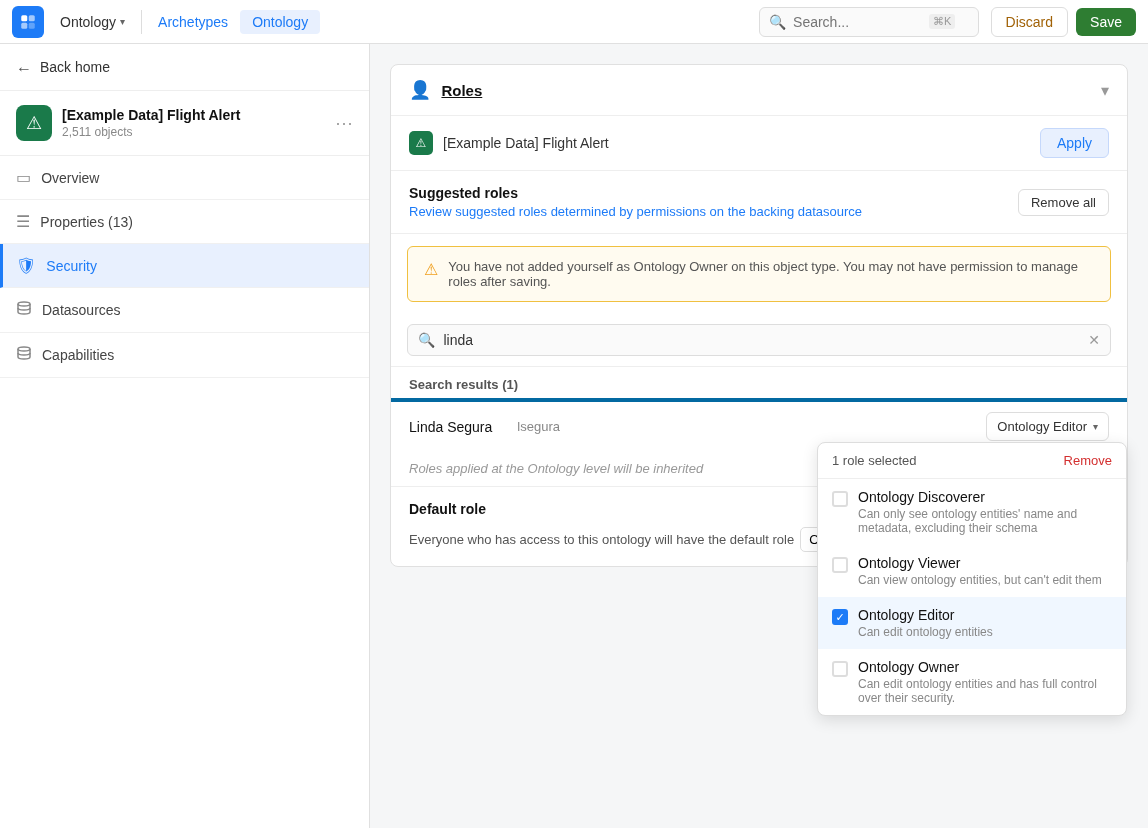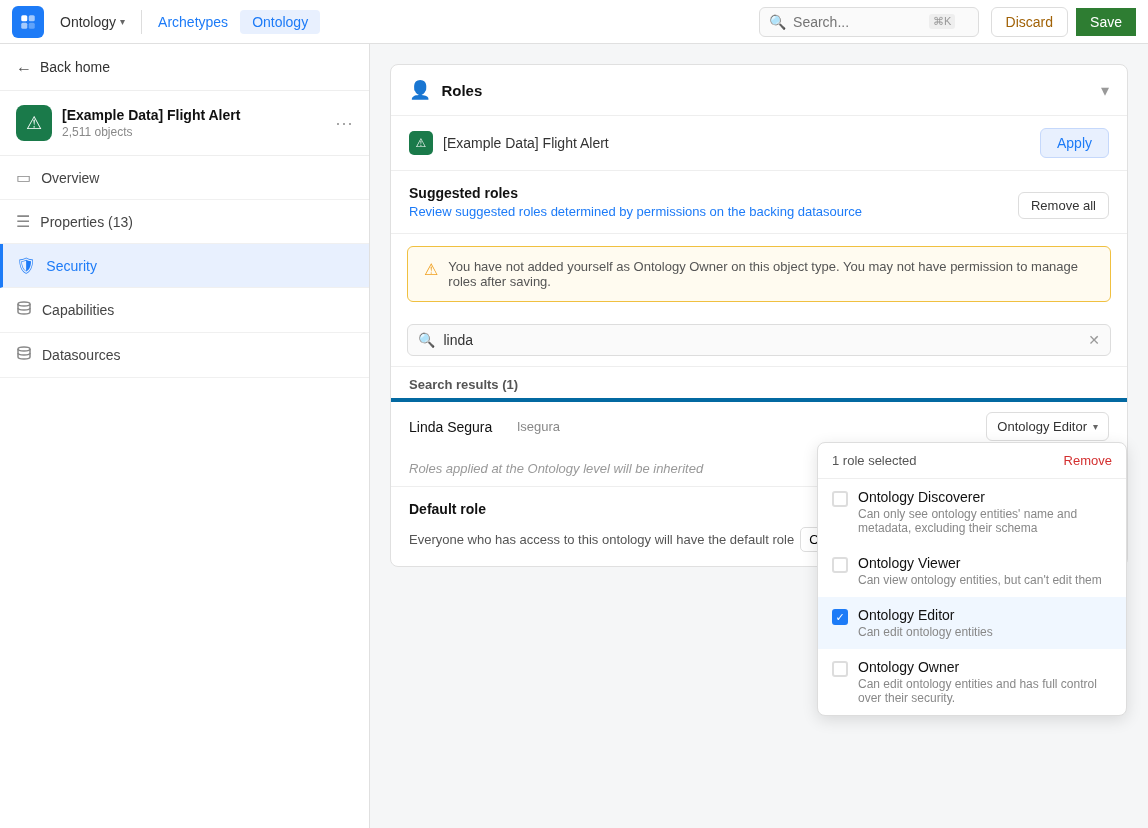--- a/index.html
+++ b/index.html
@@ -77,21 +77,21 @@
       border-radius: 6px;
       font-size: 14px;
       cursor: pointer;
       color: #a16207;
     }
     .btn-save {
       padding: 6px 14px;
       background: #2e7d32;
       color: white;
       border: none;
-      border-radius: 0;
+      border-radius: 6px;
       font-size: 14px;
       cursor: pointer;
       font-weight: 500;
     }
 
     
     .main-layout {
       display: flex;
       flex: 1;
       overflow: hidden;
@@ -165,21 +165,21 @@
       border-radius: 8px;
       border: 1px solid #e0e0e0;
       overflow: visible;
     }
     .card-header {
       display: flex; align-items: center;
       padding: 14px 18px;
       border-bottom: 1px solid #eee;
     }
     .card-header-icon { font-size: 18px; color: #555; margin-right: 10px; }
-    .card-header-title { font-size: 15px; font-weight: 600; color: #111; flex: 1; }
+    .card-header-title { font-size: 15px; font-weight: 600; color: #111; flex: 1; text-decoration: underline; }
     .card-header-chevron { color: #999; cursor: pointer; }
 
     
     .flight-alert-row {
       display: flex; align-items: center; padding: 12px 18px;
       border-bottom: 1px solid #eee; gap: 10px;
     }
     .flight-alert-icon {
       width: 24px; height: 24px;
       background: #1a7a4a;
@@ -194,21 +194,21 @@
       color: #1d7bf7;
       border: 1px solid #c5d8fb;
       border-radius: 6px;
       font-size: 14px;
       cursor: pointer;
       font-weight: 500;
     }
 
     
     .suggested-roles-row {
-      display: flex; align-items: flex-end; padding: 14px 18px;
+      display: flex; align-items: center; padding: 14px 18px;
       border-bottom: 1px solid #eee; gap: 10px;
     }
     .suggested-roles-info { flex: 1; }
     .suggested-roles-title { font-size: 14px; font-weight: 600; color: #111; }
     .suggested-roles-link { font-size: 13px; color: #1d7bf7; cursor: pointer; margin-top: 3px; }
     .btn-remove-all {
       padding: 5px 12px;
       background: #fff;
       border: 1px solid #ddd;
       border-radius: 6px;
@@ -401,31 +401,31 @@
       <span>Security</span>
     </div>
     <div class="sidebar-nav-item">
       <span class="nav-icon">
         <svg width="16" height="16" viewBox="0 0 16 16" fill="none">
           <ellipse cx="8" cy="4" rx="6" ry="2" stroke="#888" stroke-width="1.5"></ellipse>
           <path d="M2 4v4c0 1.1 2.7 2 6 2s6-.9 6-2V4" stroke="#888" stroke-width="1.5"></path>
           <path d="M2 8v4c0 1.1 2.7 2 6 2s6-.9 6-2V8" stroke="#888" stroke-width="1.5"></path>
         </svg>
       </span>
-      <span>Capabilities</span>
+      <span>Datasources</span>
     </div>
     <div class="sidebar-nav-item">
       <span class="nav-icon">
         <svg width="16" height="16" viewBox="0 0 16 16" fill="none">
           <ellipse cx="8" cy="4" rx="6" ry="2" stroke="#888" stroke-width="1.5"></ellipse>
           <path d="M2 4v4c0 1.1 2.7 2 6 2s6-.9 6-2V4" stroke="#888" stroke-width="1.5"></path>
           <path d="M2 8v4c0 1.1 2.7 2 6 2s6-.9 6-2V8" stroke="#888" stroke-width="1.5"></path>
         </svg>
       </span>
-      <span>Datasources</span>
+      <span>Capabilities</span>
     </div>
   </aside>
 
   <main class="content-area">
     <div class="card">
 
       <div class="card-header">
         <span class="card-header-icon">👤</span>
         <span class="card-header-title">Roles</span>
         <span class="card-header-chevron">▾</span>

